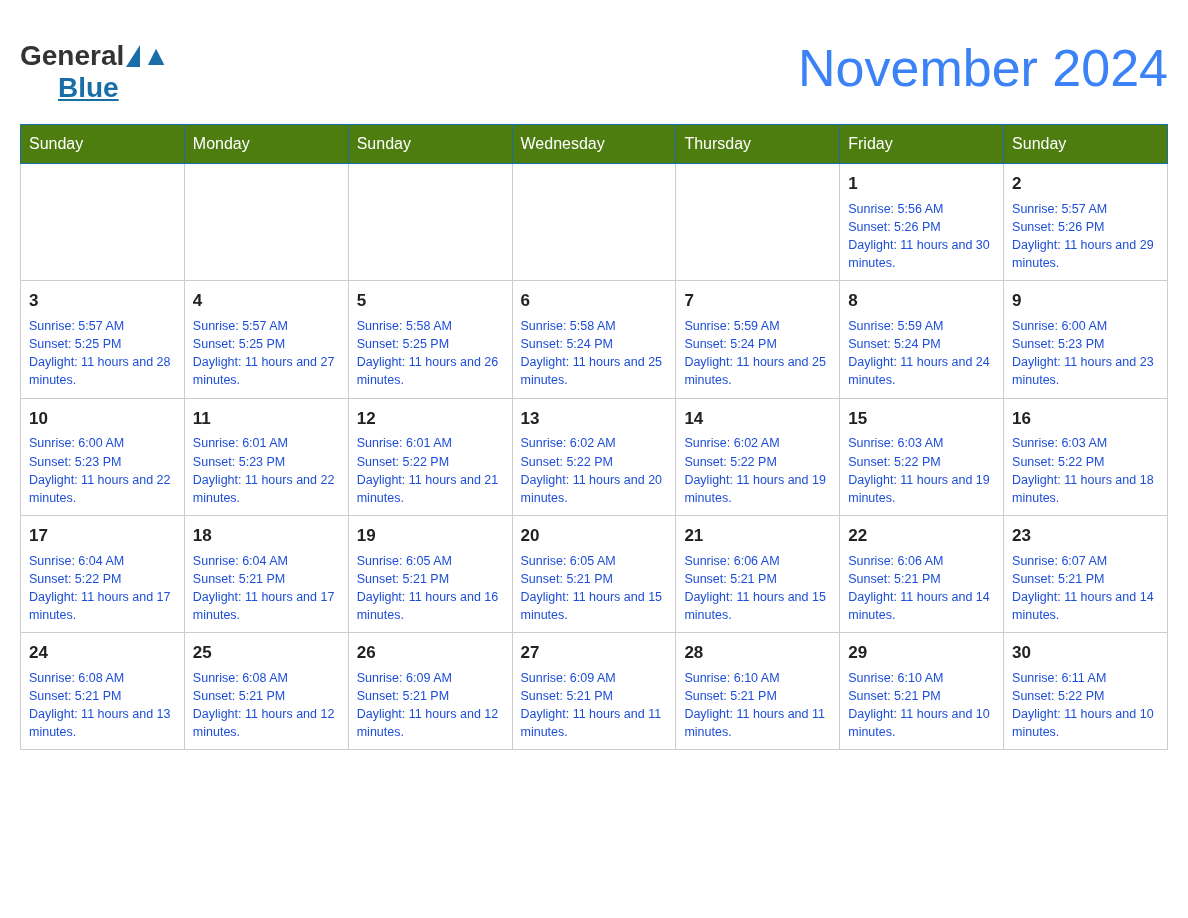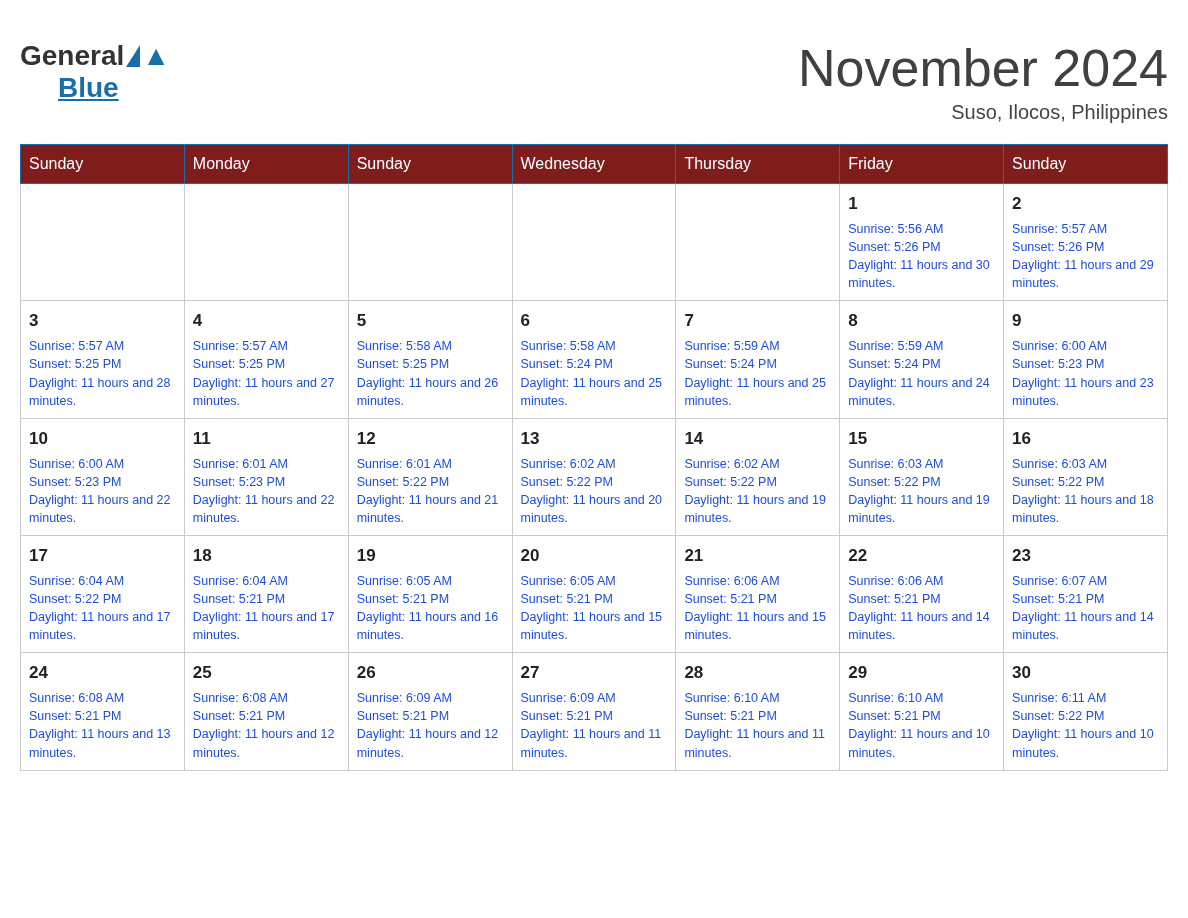--- a/index.html
+++ b/index.html
@@ -38,35 +38,35 @@
       border-bottom: 22px solid #1a6ea8;
       margin: 0 2px;
       display: inline-block;
     }
     .title-area {
       text-align: right;
     }
     .month-title {
       font-size: 52px;
       font-weight: normal;
-      color: #404040;
+      color: #3b82f6;
       line-height: 1.1;
     }
     .location {
       font-size: 20px;
       color: #444;
       margin-top: 4px;
     }
     .calendar {
       width: 100%;
       border-collapse: collapse;
       border: 1px solid #aaa;
     }
     .calendar th {
-      background-color: #7f1d1d;
+      background-color: #4d7c0f;
       color: #fff;
       padding: 10px 8px;
       font-size: 16px;
       font-weight: normal;
       text-align: left;
       border: 1px solid #1a6ea8;
     }
     .calendar td {
       vertical-align: top;
       padding: 8px;
@@ -104,21 +104,20 @@
       <span class="logo-general">General</span>
       <span class="logo-triangle"></span>
       <span style="color:#1a6ea8; font-weight:bold; font-size:28px;">▲</span>
     </div>
     <div style="margin-left:4px;">
       <span style="color:#1a6ea8; font-size:28px; font-weight:bold; margin-left:34px;text-decoration:underline;">Blue</span>
     </div>
   </div>
   <div class="title-area">
     <div class="month-title">November 2024</div>
-    <div class="location">Suso, Ilocos, Philippines</div>
   </div>
 </div>
 
 <table class="calendar">
   <thead>
     <tr>
       <th>Sunday</th>
       <th>Monday</th>
       <th>Sunday</th>
       <th>Wednesday</th>

